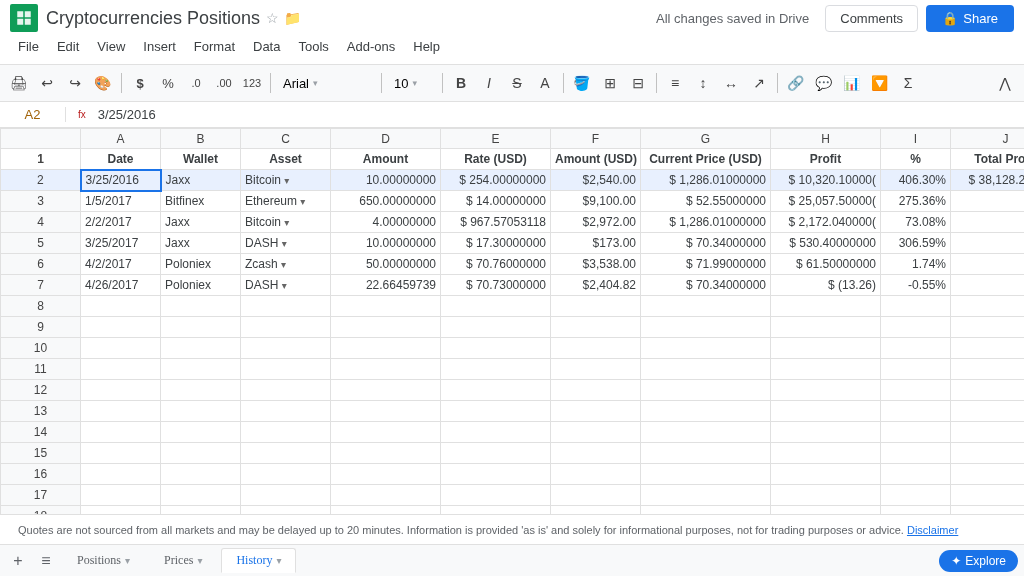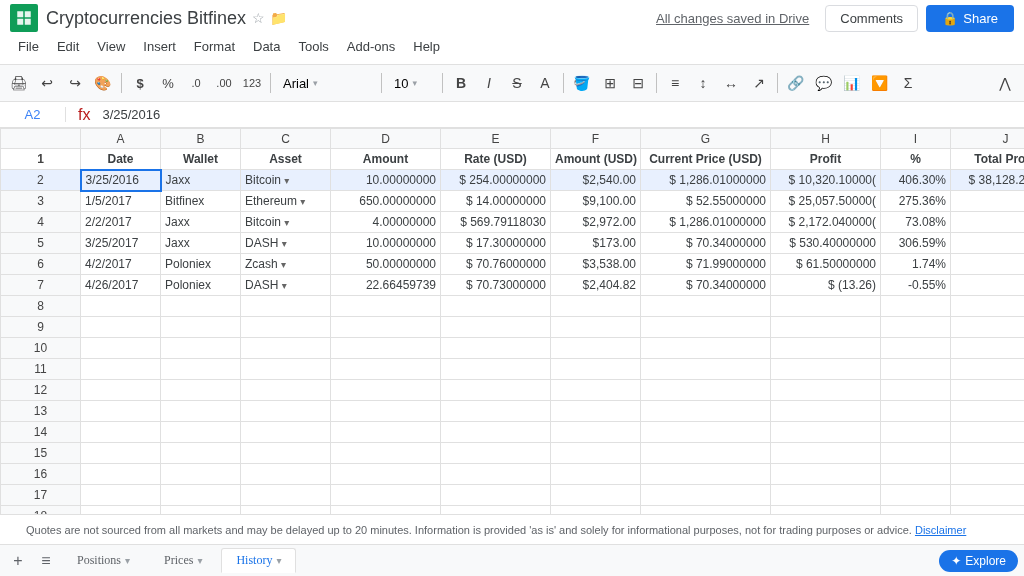--- a/index.html
+++ b/index.html
@@ -12,34 +12,34 @@
     #title-area { display: flex; align-items: center; gap: 6px; flex: 1; }
     #doc-title { font-size: 18px; color: #3c4043; font-weight: 400; }
     .title-icon { color: #9aa0a6; font-size: 14px; cursor: pointer; }
     #header-buttons { display: flex; align-items: center; gap: 8px; }
     #comments-btn { border: 1px solid #dadce0; background: #fff; padding: 5px 14px; border-radius: 4px; font-size: 13px; color: #3c4043; cursor: pointer; }
     #share-btn { background: #1a73e8; color: #fff; border: none; padding: 6px 16px; border-radius: 4px; font-size: 13px; cursor: pointer; display: flex; align-items: center; gap: 5px; }
 
     
     #menu-bar { display: flex; align-items: flex-start; height: 28px; padding: 0 10px; gap: 2px; }
     .menu-item { padding: 3px 8px; font-size: 13px; color: #3c4043; cursor: pointer; border-radius: 3px; }
-    #autosave-msg { font-size: 13px; color: #5f6368; text-decoration: underline; }
+    #autosave-msg { font-size: 13px; color: #5f6368; }
 
     
     #toolbar { display: flex; align-items: center; height: 38px; padding: 0 6px; border-top: 1px solid #e0e0e0; border-bottom: 1px solid #e0e0e0; gap: 2px; background: #f8f9fa; }
     .toolbar-btn { width: 26px; height: 26px; display: flex; align-items: center; justify-content: center; border: none; background: none; cursor: pointer; border-radius: 3px; color: #444; font-size: 14px; }
     .toolbar-sep { width: 1px; height: 20px; background: #c1c1c1; margin: 0 3px; }
     .toolbar-dropdown { display: flex; align-items: center; border: 1px solid transparent; border-radius: 3px; padding: 2px 6px; cursor: pointer; font-size: 13px; gap: 4px; height: 26px; }
     #font-select { min-width: 100px; }
     #font-size-select { min-width: 50px; }
 
     
     #formula-bar { display: flex; align-items: center; height: 26px; border-bottom: 1px solid #e0e0e0; padding: 0 6px; gap: 6px; }
-    #cell-ref { width: 60px; text-align: center; font-size: 13px; color: #3b82f6; border-right: 1px solid #e0e0e0; padding-right: 6px; }
-    #fx-icon { font-size: 16px; color: #b91c1c; padding: 0 6px; }
+    #cell-ref { width: 60px; text-align: center; font-size: 13px; color: #a16207; border-right: 1px solid #e0e0e0; padding-right: 6px; }
+    #fx-icon { font-size: 10px; color: #b91c1c; padding: 0 6px; }
     #formula-value { font-size: 13px; color: #3c4043; }
 
     
     #spreadsheet-container { display: flex; flex-direction: column; height: calc(576px - 36px - 28px - 38px - 26px - 30px - 32px); overflow: hidden; }
     #sheet-table-wrapper { flex: 1; overflow: auto; position: relative; }
 
     table { border-collapse: collapse; font-size: 12px; }
     .col-header { background: #f8f9fa; border: 1px solid #e0e0e0; text-align: center; font-weight: 400; color: #444; font-size: 12px; height: 20px; min-width: 80px; padding: 0 4px; position: sticky; top: 0; z-index: 2; }
     .row-header { background: #f8f9fa; border: 1px solid #e0e0e0; text-align: center; font-weight: 400; color: #444; font-size: 12px; width: 30px; height: 21px; padding: 0 4px; position: sticky; left: 0; z-index: 1; }
     .col-header.row-col-corner { position: sticky; left: 0; z-index: 3; width: 30px; }
@@ -55,21 +55,21 @@
     .col-C { width: 90px; min-width: 90px; max-width: 90px; }
     .col-D { width: 110px; min-width: 110px; max-width: 110px; }
     .col-E { width: 110px; min-width: 110px; max-width: 110px; }
     .col-F { width: 90px; min-width: 90px; max-width: 90px; }
     .col-G { width: 130px; min-width: 130px; max-width: 130px; }
     .col-H { width: 110px; min-width: 110px; max-width: 110px; }
     .col-I { width: 70px; min-width: 70px; max-width: 70px; }
     .col-J { width: 110px; min-width: 110px; max-width: 110px; }
 
     
-    #status-bar { height: 30px; display: flex; align-items: center; padding: 0 26px; font-size: 11px; color: #5f6368; border-top: 1px solid #e0e0e0; background: #fff; }
+    #status-bar { height: 30px; display: flex; align-items: center; padding: 0 18px; font-size: 11px; color: #5f6368; border-top: 1px solid #e0e0e0; background: #fff; }
     #status-bar a { color: #1a73e8; }
 
     
     #sheet-tabs { height: 32px; display: flex; align-items: center; background: #f8f9fa; border-top: 1px solid #e0e0e0; padding: 0 6px; gap: 4px; }
     .tab-btn { width: 24px; height: 24px; border: none; background: none; cursor: pointer; color: #5f6368; display: flex; align-items: center; justify-content: center; border-radius: 3px; font-size: 16px; }
     .sheet-tab { padding: 4px 14px; border-radius: 3px 3px 0 0; font-size: 12px; cursor: pointer; display: flex; align-items: center; gap: 4px; border: 1px solid transparent; font-family: Liberation Serif, serif; }
     .sheet-tab.active { background: #fff; border-color: #e0e0e0 #e0e0e0 #fff #e0e0e0; color: #1a73e8; font-weight: 500; }
     .sheet-tab:not(.active) { color: #5f6368; }
     .sheet-tab .tab-arrow { font-size: 10px; color: #9aa0a6; }
     #explore-btn { margin-left: auto; display: flex; align-items: center; gap: 4px; background: #1a73e8; color: #fff; border: none; padding: 4px 12px; border-radius: 20px; font-size: 12px; cursor: pointer; }
@@ -86,21 +86,21 @@
 <div id="top-bar">
   <div id="app-icon">
     <svg viewBox="0 0 24 24" fill="white">
       <rect x="3" y="3" width="8" height="8" fill="white" opacity="0.9"></rect>
       <rect x="13" y="3" width="8" height="8" fill="white" opacity="0.9"></rect>
       <rect x="3" y="13" width="8" height="8" fill="white" opacity="0.9"></rect>
       <rect x="13" y="13" width="8" height="8" fill="white" opacity="0.9"></rect>
     </svg>
   </div>
   <div id="title-area">
-    <span id="doc-title">Cryptocurrencies Bitfinex</span>
+    <span id="doc-title">Cryptocurrencies Positions</span>
     <span class="title-icon">☆</span>
     <span class="title-icon">📁</span>
   </div>
   <div id="header-buttons">
     <span id="autosave-msg" style="font-size:13px; color:#5f6368; margin-right:8px;">All changes saved in Drive</span>
     <button id="comments-btn">Comments</button>
     <button id="share-btn">
       <span>🔒</span>
       <span>Share</span>
     </button>
@@ -235,21 +235,21 @@
           <td class="col-J"></td>
 
         </tr>
 
         <tr>
           <td class="row-header">4</td>
           <td class="col-A">2/2/2017</td>
           <td class="col-B">Jaxx</td>
           <td class="col-C">Bitcoin <span style="color:#666; font-size:10px;">▾</span></td>
           <td class="col-D right-align">4.00000000</td>
-          <td class="col-E right-align">$ 569.79118030</td>
+          <td class="col-E right-align">$ 967.57053118</td>
           <td class="col-F right-align">$2,972.00</td>
           <td class="col-G right-align">$  1,286.01000000</td>
           <td class="col-H right-align">$ 2,172.040000(</td>
           <td class="col-I right-align">73.08%</td>
           <td class="col-J"></td>
 
         </tr>
 
         <tr>
           <td class="row-header">5</td>

